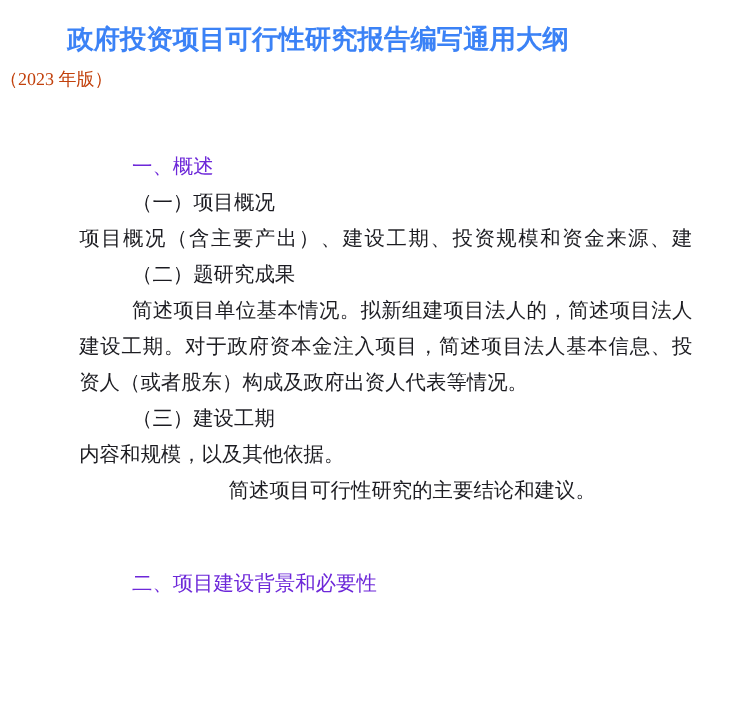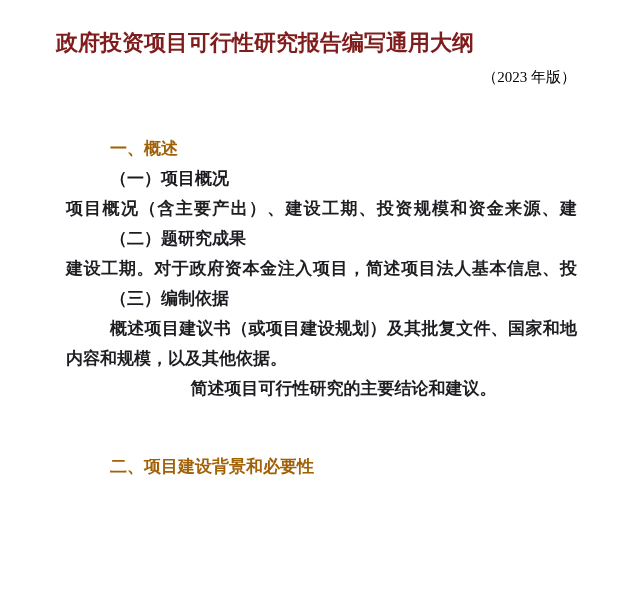--- a/index.html
+++ b/index.html
@@ -10,58 +10,57 @@
   .page {
     position: relative;
     width: 628px;
     height: 592px;
     background: #ffffff;
     overflow: hidden;
     font-family: "Liberation Serif", serif;
     color: #1c1c1c;
   }
   .doc-title {
-    margin-top: 30px;
+    margin-top: 20px;
     width: 530px;
     text-align: center;
     font-size: 22px;
     font-weight: 700;
     line-height: 25px;
-    color: #7f1d1d;
+    color: #3b82f6;
     letter-spacing: 0px;
     font-family: "Liberation Serif", serif;
   }
   .doc-subtitle {
     margin-top: 14px;
     width: 576px;
-    text-align: right;
+    text-align: left;
     font-size: 15px;
     line-height: 17px;
-    color: #000000;
+    color: #c2410c;
     font-family: "Liberation Serif", serif;
   }
   .doc-body {
     margin-top: 29px;
     margin-left: 66px;
     width: 511px;
   }
   .line {
     height: 30px;
     line-height: 30px;
     font-size: 17px;
     color: #1d1d22;
     white-space: normal;
     overflow: visible;
-    font-weight: bold;
   }
   
   .h1 {
     font-family: "Liberation Sans", sans-serif;
-    font-weight: 700;
-    color: #a16207;
+    font-weight: 400;
+    color: #6d28d9;
     text-indent: 44px;
     margin-top: 48px;
   }
   
   .h2 {
     text-indent: 44px;
     color: #1b1b21;
   }
   
   .pfirst {
@@ -88,20 +87,21 @@
 <body>
 
 <div class="page">
   <div class="doc-title">政府投资项目可行性研究报告编写通用大纲</div>
   <div class="doc-subtitle">（2023 年版）</div>
   <div class="doc-body">
       <div class="line h1">一、概述</div>
       <div class="line h2">（一）项目概况</div>
       <div class="line pmid">项目概况（含主要产出）、建设工期、投资规模和资金来源、建</div>
       <div class="line h2">（二）题研究成果</div>
+      <div class="line pfirst">简述项目单位基本情况。拟新组建项目法人的，简述项目法人</div>
       <div class="line pmid">建设工期。对于政府资本金注入项目，简述项目法人基本信息、投</div>
-      <div class="line h2">（三）编制依据</div>
-      <div class="line pfirst">概述项目建议书（或项目建设规划）及其批复文件、国家和地</div>
+      <div class="line plast">资人（或者股东）构成及政府出资人代表等情况。</div>
+      <div class="line h2">（三）建设工期</div>
       <div class="line plast">内容和规模，以及其他依据。</div>
       <div class="line pfirst-short">简述项目可行性研究的主要结论和建议。</div>
       <div class="line h1">二、项目建设背景和必要性</div>
     </div>
 </div>
 
 </body></html>

